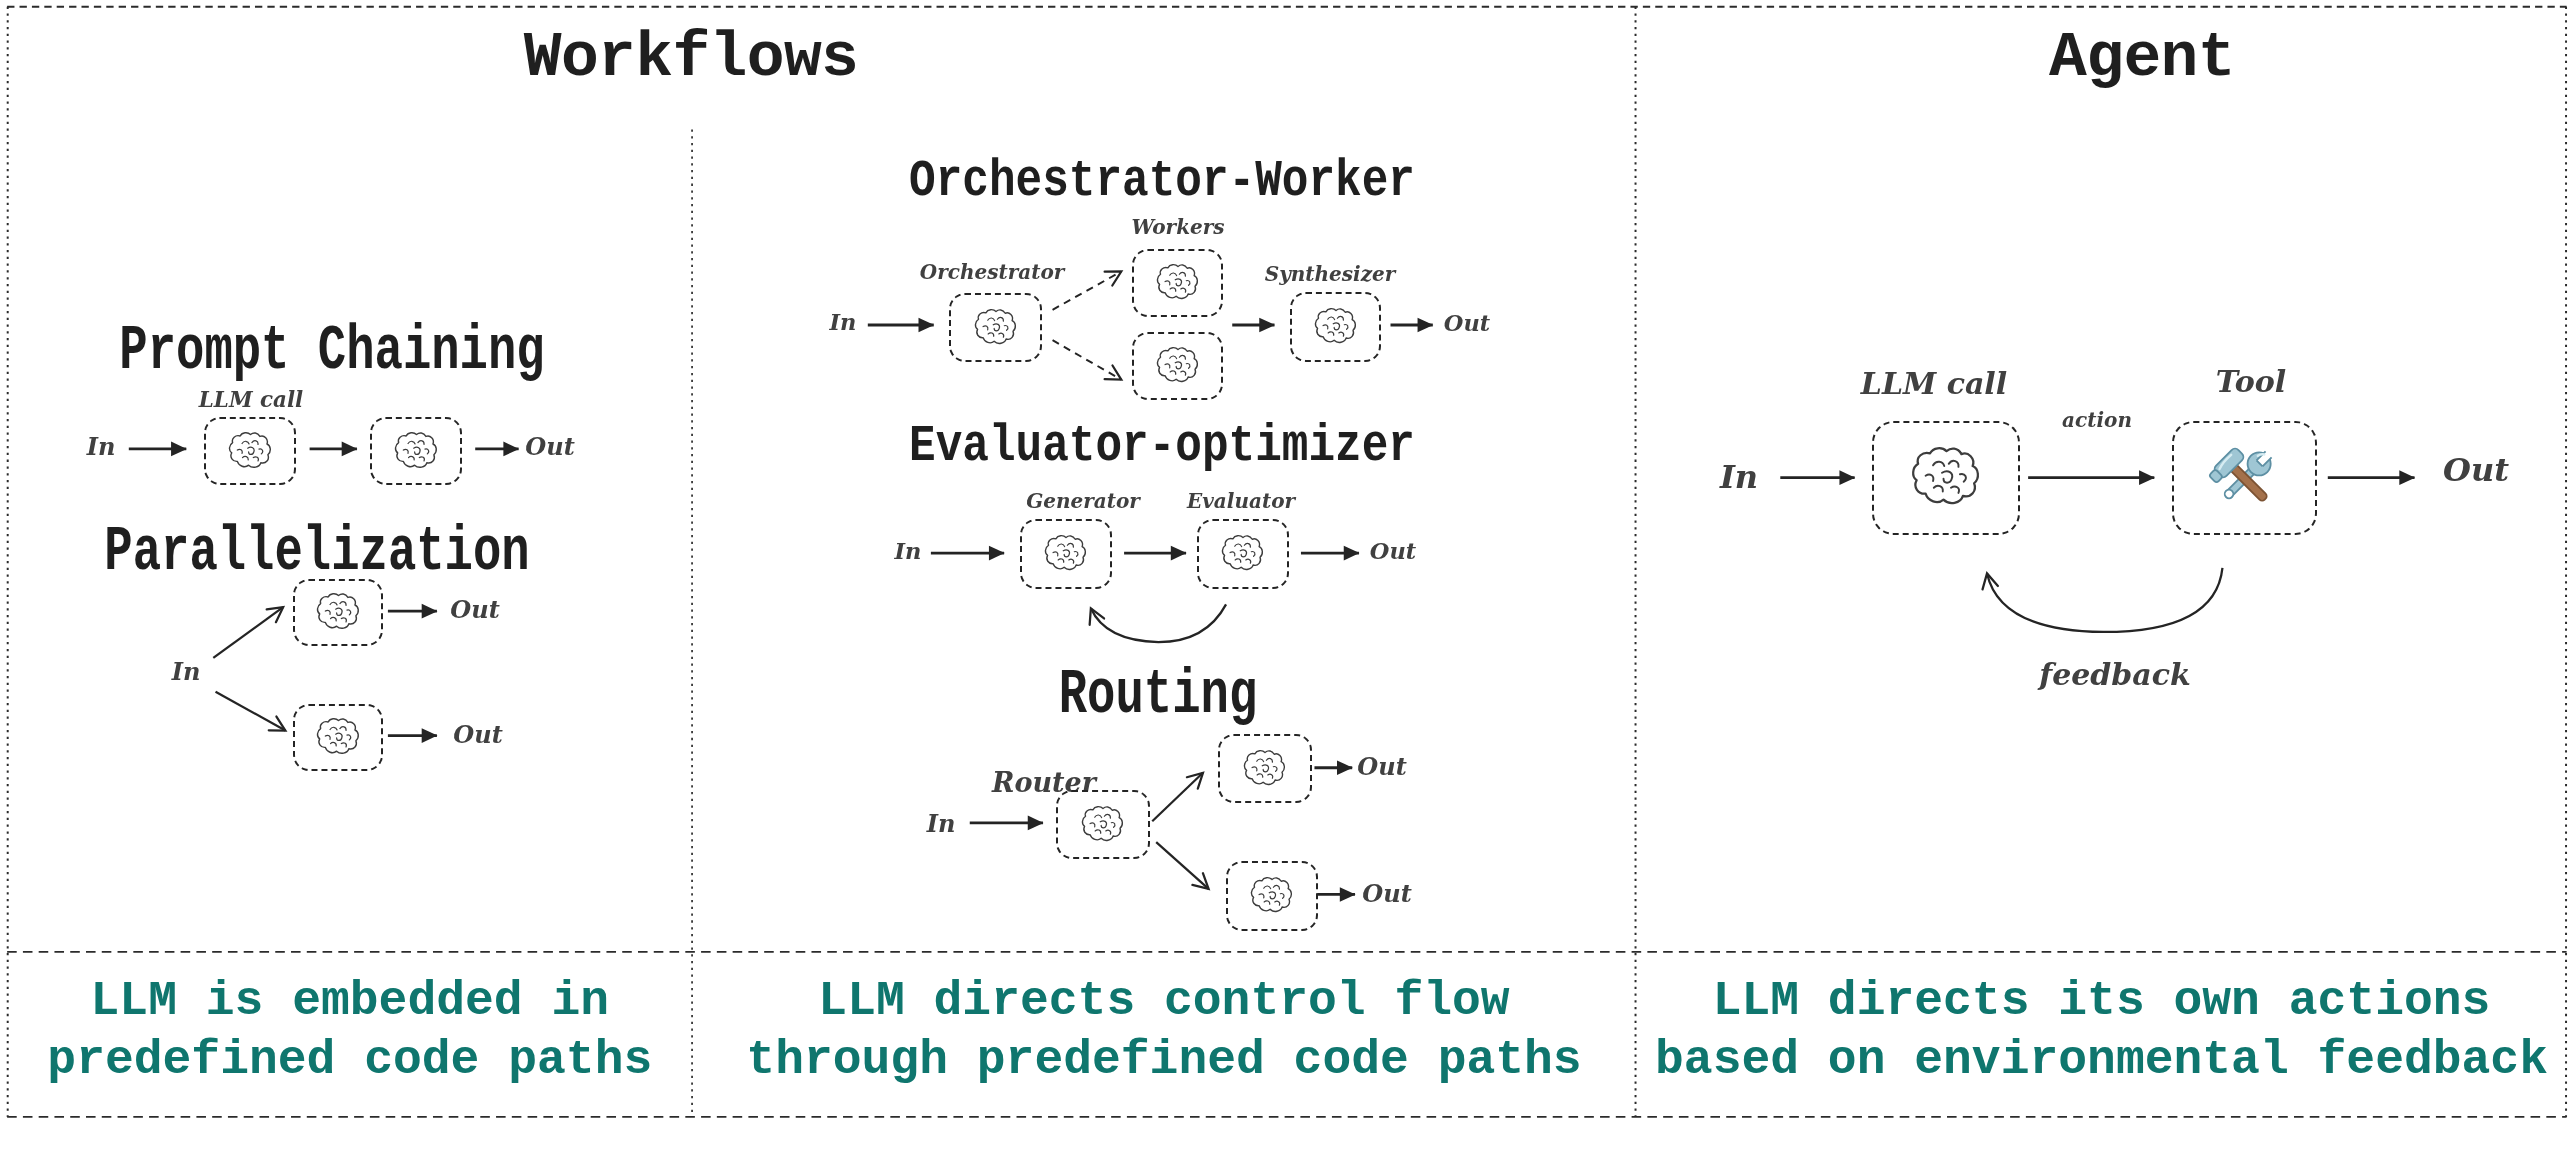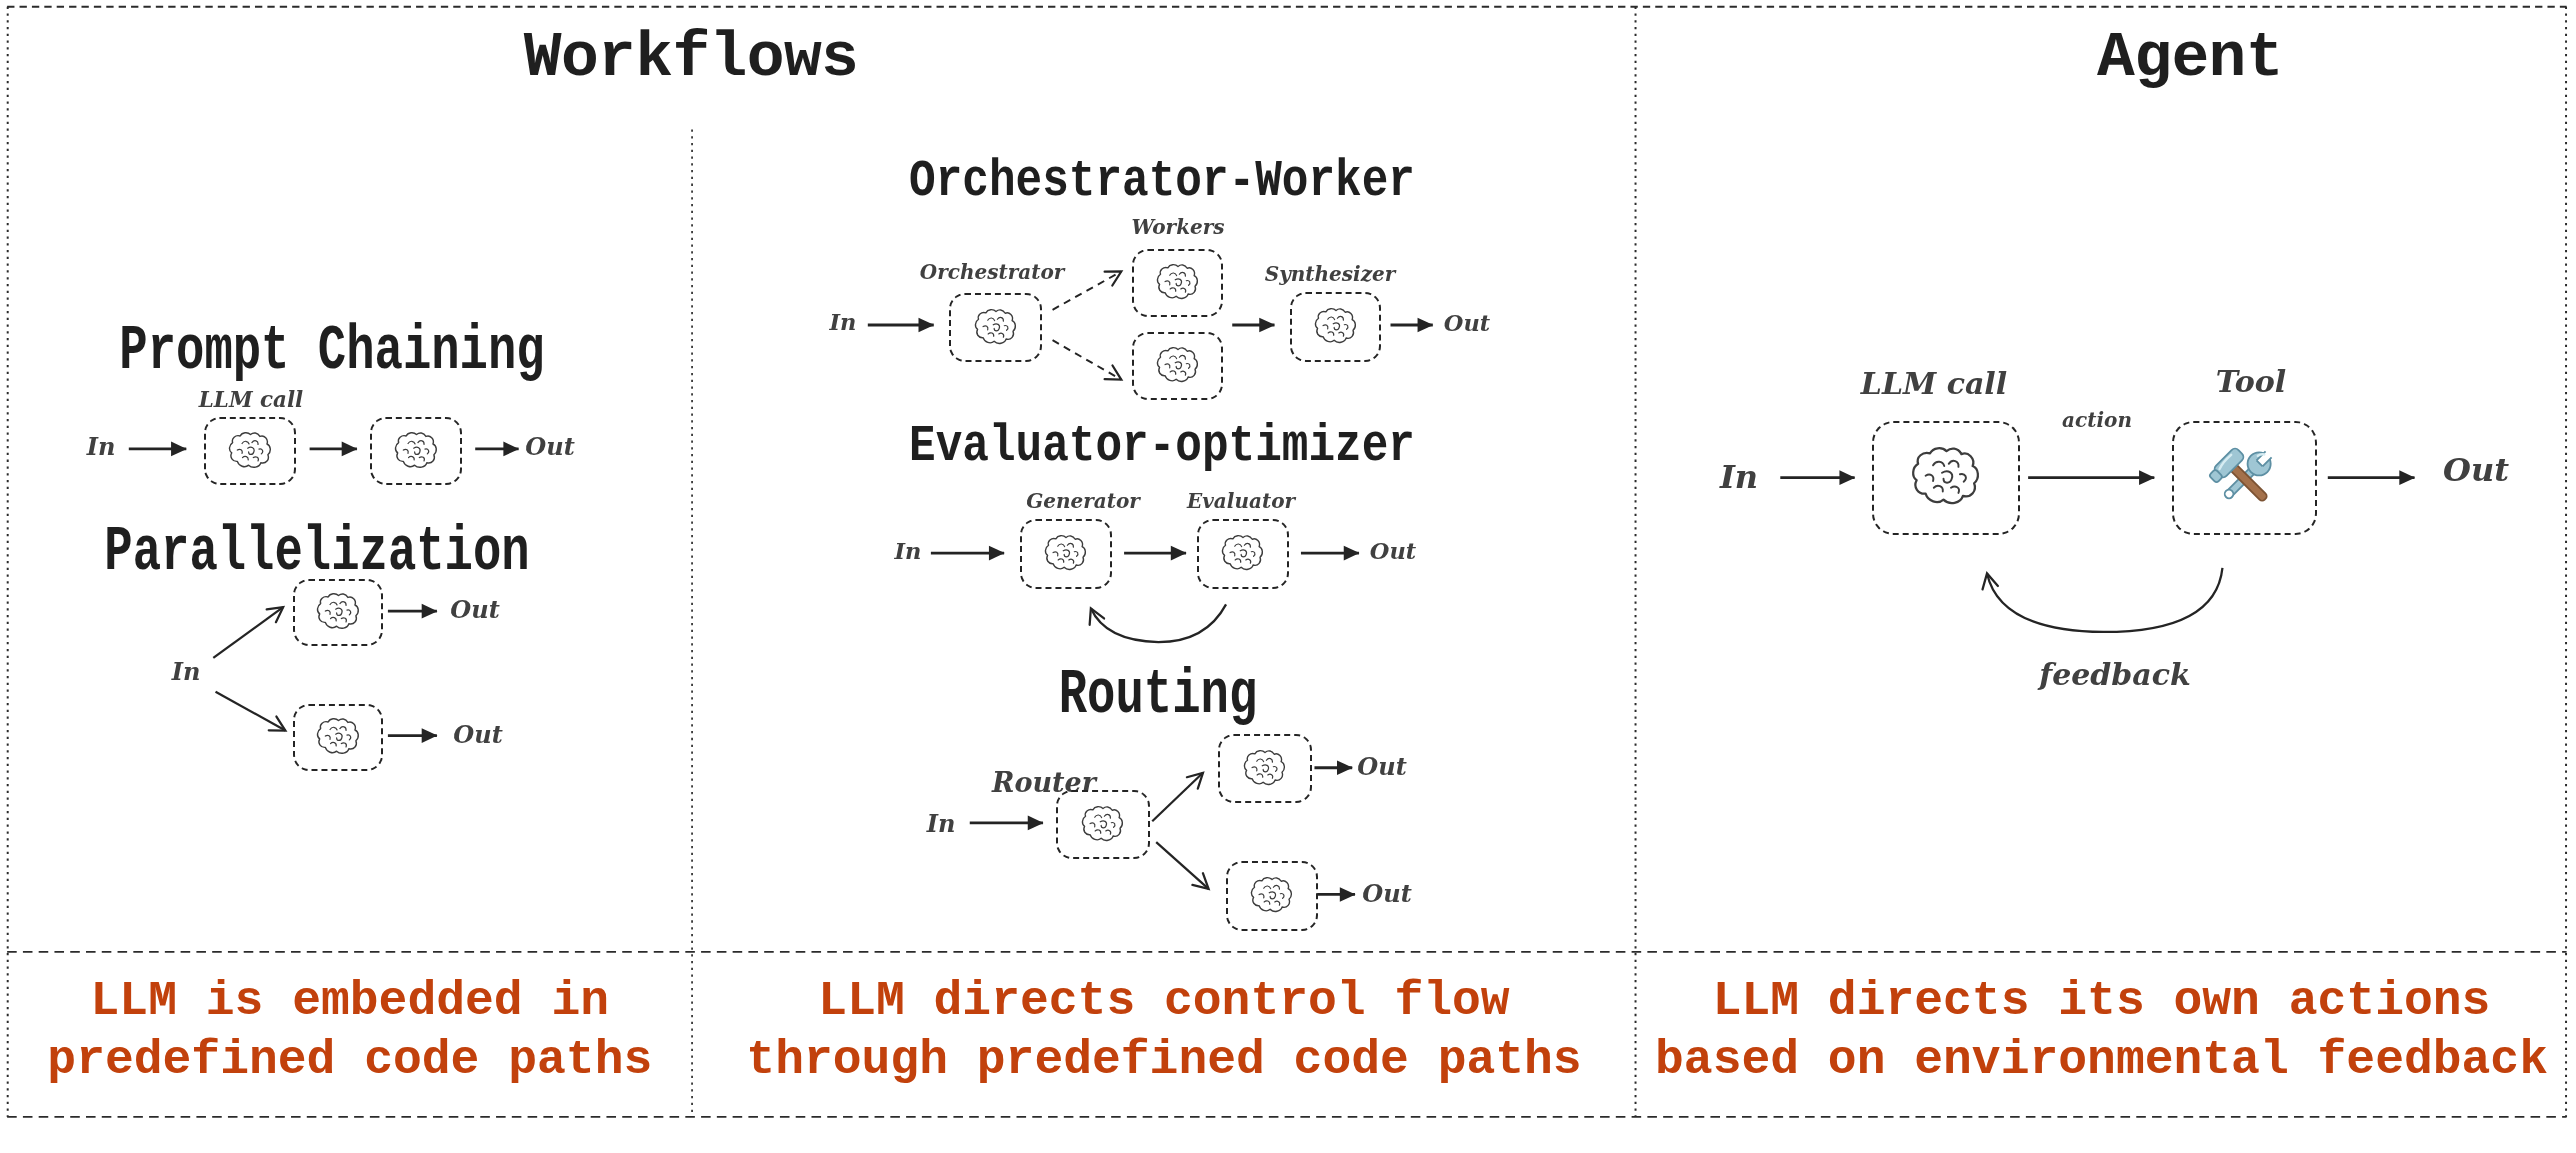--- a/index.html
+++ b/index.html
@@ -13,21 +13,21 @@
   .h-mid{font-weight:700;font-size:51px;transform:translateX(-50%) scaleX(.87);}
   
   .hand{font-family:"DejaVu Serif","Liberation Serif",serif;font-style:italic;font-weight:600;
         transform:translateX(-50%);color:#404040;}
   
   .node{position:absolute;z-index:2;border:2.3px dashed #242424;border-radius:16px;
         display:flex;align-items:center;justify-content:center;background:transparent;}
   .node-lg{border-width:2.8px;border-radius:21.4px;}
   
   .caption{position:absolute;z-index:2;top:972px;text-align:center;white-space:pre-line;
-           font-weight:700;font-size:48px;line-height:1.22;color:#c2410c;}
+           font-weight:700;font-size:48px;line-height:1.22;color:#0f766e;}
   svg .flow{stroke:#242424;stroke-width:5;fill:none;}
   svg .thin{stroke-width:4;}
   svg .dash{stroke:#242424;stroke-width:3.5;fill:none;stroke-dasharray:13 10;}
   svg .curve{stroke:#242424;stroke-width:4;fill:none;}
   svg .border{stroke:#2b2b2b;fill:none;}
 </style>
 </head>
 <body>
 
 <div id="canvas">
@@ -191,21 +191,21 @@
       </svg>
   </div>
   <div class="node" style="left:1226px;top:861px;width:88px;height:66px;">
     <svg width="46" height="42" viewBox="0 0 82 74">
         <use href="#brain"></use>
       </svg>
   </div>
   <div class="abs hand" style="left:1382px;top:755px;font-size:24px;">Out</div>
   <div class="abs hand" style="left:1387px;top:882px;font-size:24px;">Out</div>
 
-  <div class="abs title" style="left:2142px;top:27px;margin-left:48px;">Agent</div>
+  <div class="abs title" style="left:2142px;top:27px;">Agent</div>
   <div class="abs hand" style="left:1934px;top:369px;font-size:30px;">LLM call</div>
   <div class="abs hand" style="left:2251px;top:367px;font-size:30px;">Tool</div>
   <div class="abs hand" style="left:2097px;top:410px;font-size:20px;">action</div>
   <div class="abs hand" style="left:1739px;top:461px;font-size:32px;">In</div>
   <div class="node node-lg" style="left:1872px;top:421px;width:144px;height:110px;">
     <svg width="75" height="68" viewBox="0 0 134 120">
         <use href="#brain"></use>
       </svg>
   </div>
   <div class="node node-lg" style="left:2172px;top:421px;width:141px;height:110px;">

